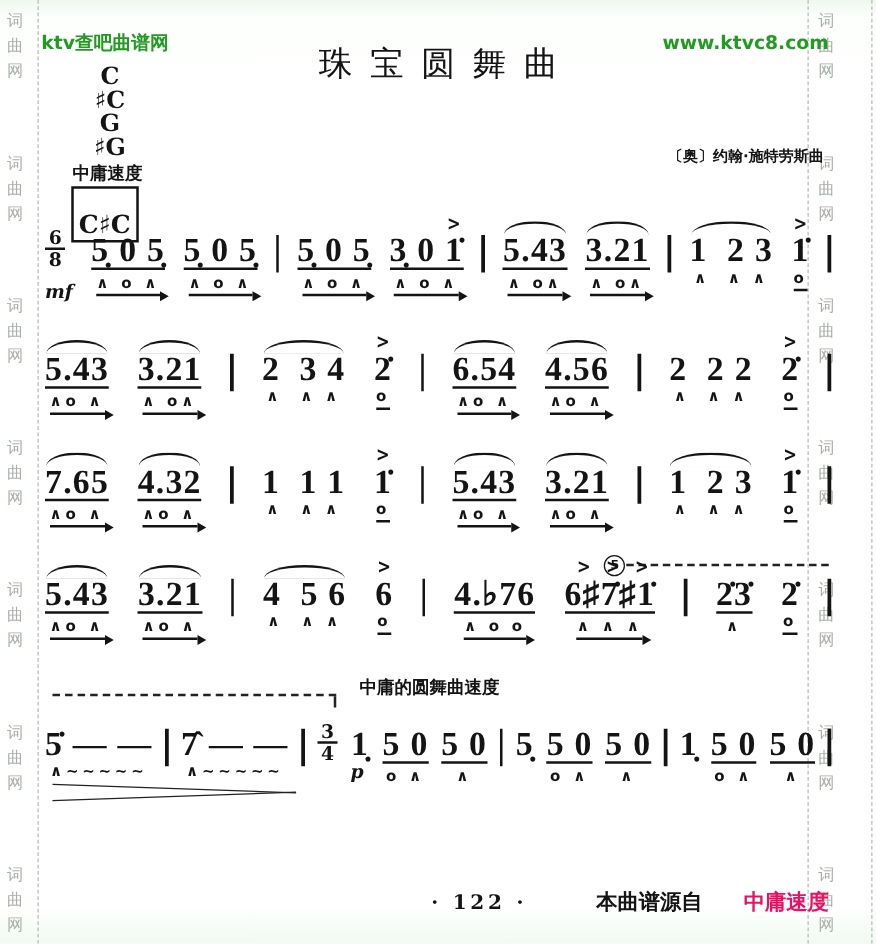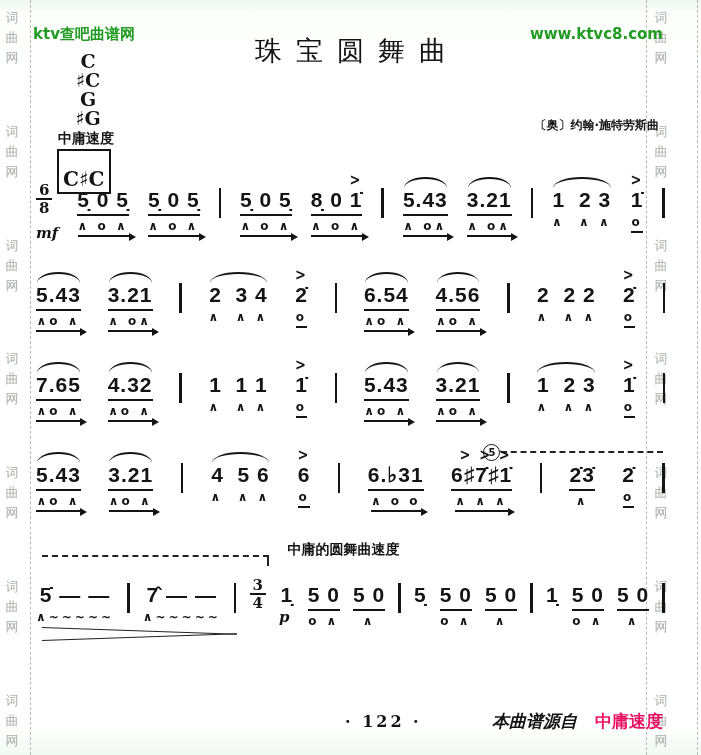--- a/index.html
+++ b/index.html
@@ -24,21 +24,21 @@
   .tempo{position:absolute;left:58px;top:130px;font-weight:700;font-size:14px;}
   .keybox{position:absolute;left:57px;top:149px;border:2px solid #141414;padding:16px 4px 1px 4px;
     font-family:"DejaVu Serif",serif;font-weight:700;font-size:20px;}
   .composer{position:absolute;right:42px;top:117px;font-weight:700;font-size:12px;}
   
   #music{position:absolute;left:36px;right:36px;top:176px;}
   .sys-wrap{position:relative;margin-bottom:29px;}
   .sys-wrap.line5{margin-top:18px;padding-top:30px;}
   .sys{display:flex;justify-content:space-between;align-items:flex-start;}
   .grp{position:relative;padding-top:12px;text-align:center;}
-  .notes{font-family:Liberation Sans, sans-serif;font-weight:700;font-size:21px;
+  .notes{font-family:Liberation Serif, serif;font-weight:700;font-size:27px;
     line-height:24px;letter-spacing:1px;white-space:pre;}
   .notes.beam{border-bottom:2.5px solid #141414;padding-bottom:2px;}
   .arc{position:absolute;top:1px;left:1px;right:1px;height:9px;border-top:2px solid #141414;
     border-radius:50% 50% 0 0 / 100% 100% 0 0;}
   .accent{position:absolute;top:-4px;right:2px;font-weight:700;font-size:13px;transform:scaleY(1.2);}
   .accent.a0{left:14%;right:auto}.accent.a1{left:46%;right:auto}.accent.a2{left:78%;right:auto}
   .mrow{margin-top:4px;font-size:12px;font-weight:700;line-height:13px;white-space:pre;}
   .marks{letter-spacing:3px;display:inline-block;position:relative;}
   .marks.ml-arrow{border-bottom:2px solid #141414;padding-bottom:2px;}
   .marks.ml-arrow::after{content:"";position:absolute;right:-7px;bottom:-6px;
@@ -62,21 +62,21 @@
   .line5 .hairpin{left:1%;width:31%;top:86px;height:16px;}
   .line5 .hairpin::before,.line5 .hairpin::after{content:"";position:absolute;left:0;width:100%;height:0;
     border-top:1.5px solid #222;}
   .line5 .hairpin::before{top:0;transform:rotate(2deg);transform-origin:left center;}
   .line5 .hairpin::after{bottom:2px;transform:rotate(-2deg);transform-origin:left center;}
   .sys-label{position:absolute;left:40%;top:0;font-weight:700;font-size:14px;}
   
   .pageno{position:absolute;left:345px;bottom:24px;font-family:"DejaVu Serif",serif;
     font-weight:700;font-size:16px;letter-spacing:3px;}
   .src{position:absolute;right:38px;bottom:22px;font-weight:700;font-size:17px;}
-  .src .pre{color:#141414;margin-right:18px;font-style:italic;}
+  .src .pre{color:#141414;margin-right:33px;}
   .src .red{color:#e81164;}
 </style>
 </head>
 <body>
 
 <div class="page">
   <div class="wm wm-left" id="wm-left">
       <div class="wm-group">词<br>曲<br>网</div>
       <div class="wm-group">词<br>曲<br>网</div>
       <div class="wm-group">词<br>曲<br>网</div>
@@ -131,21 +131,21 @@
             <div class="notes beam">5̣ 0 5̣</div>
             <div class="mrow"><span class="marks ml-arrow">∧ o ∧</span></div>
           </div>
           <div class="bar"></div>
           <div class="grp">
             <div class="notes beam">5̣ 0 5̣</div>
             <div class="mrow"><span class="marks ml-arrow">∧ o ∧</span></div>
           </div>
           <div class="grp">
             <span class="accent">&gt;</span>
-            <div class="notes beam">8̣ 0 1̇</div>
+            <div class="notes beam">3̣ 0 1̇</div>
             <div class="mrow"><span class="marks ml-arrow">∧ o ∧</span></div>
           </div>
           <div class="bar"></div>
           <div class="grp">
             <div class="arc"></div>
             <div class="notes beam">5.43</div>
             <div class="mrow"><span class="marks ml-arrow">∧ o∧</span></div>
           </div>
           <div class="grp">
             <div class="arc"></div>
@@ -281,21 +281,21 @@
             <div class="notes">4  5 6</div>
             <div class="mrow"><span class="marks">∧  ∧ ∧</span></div>
           </div>
           <div class="grp">
             <span class="accent">&gt;</span>
             <div class="notes">6</div>
             <div class="mrow"><span class="marks ml-line">o</span></div>
           </div>
           <div class="bar"></div>
           <div class="grp">
-            <div class="notes beam">6.♭31</div>
+            <div class="notes beam">4.♭76</div>
             <div class="mrow"><span class="marks ml-arrow">∧ o o</span></div>
           </div>
           <div class="grp">
             <span class="accent a0">&gt;</span>
             <span class="accent a1">&gt;</span>
             <span class="accent a2">&gt;</span>
             <div class="notes beam">6♯7̇♯1̇</div>
             <div class="mrow"><span class="marks ml-arrow">∧ ∧ ∧</span></div>
           </div>
           <div class="bar"></div>

